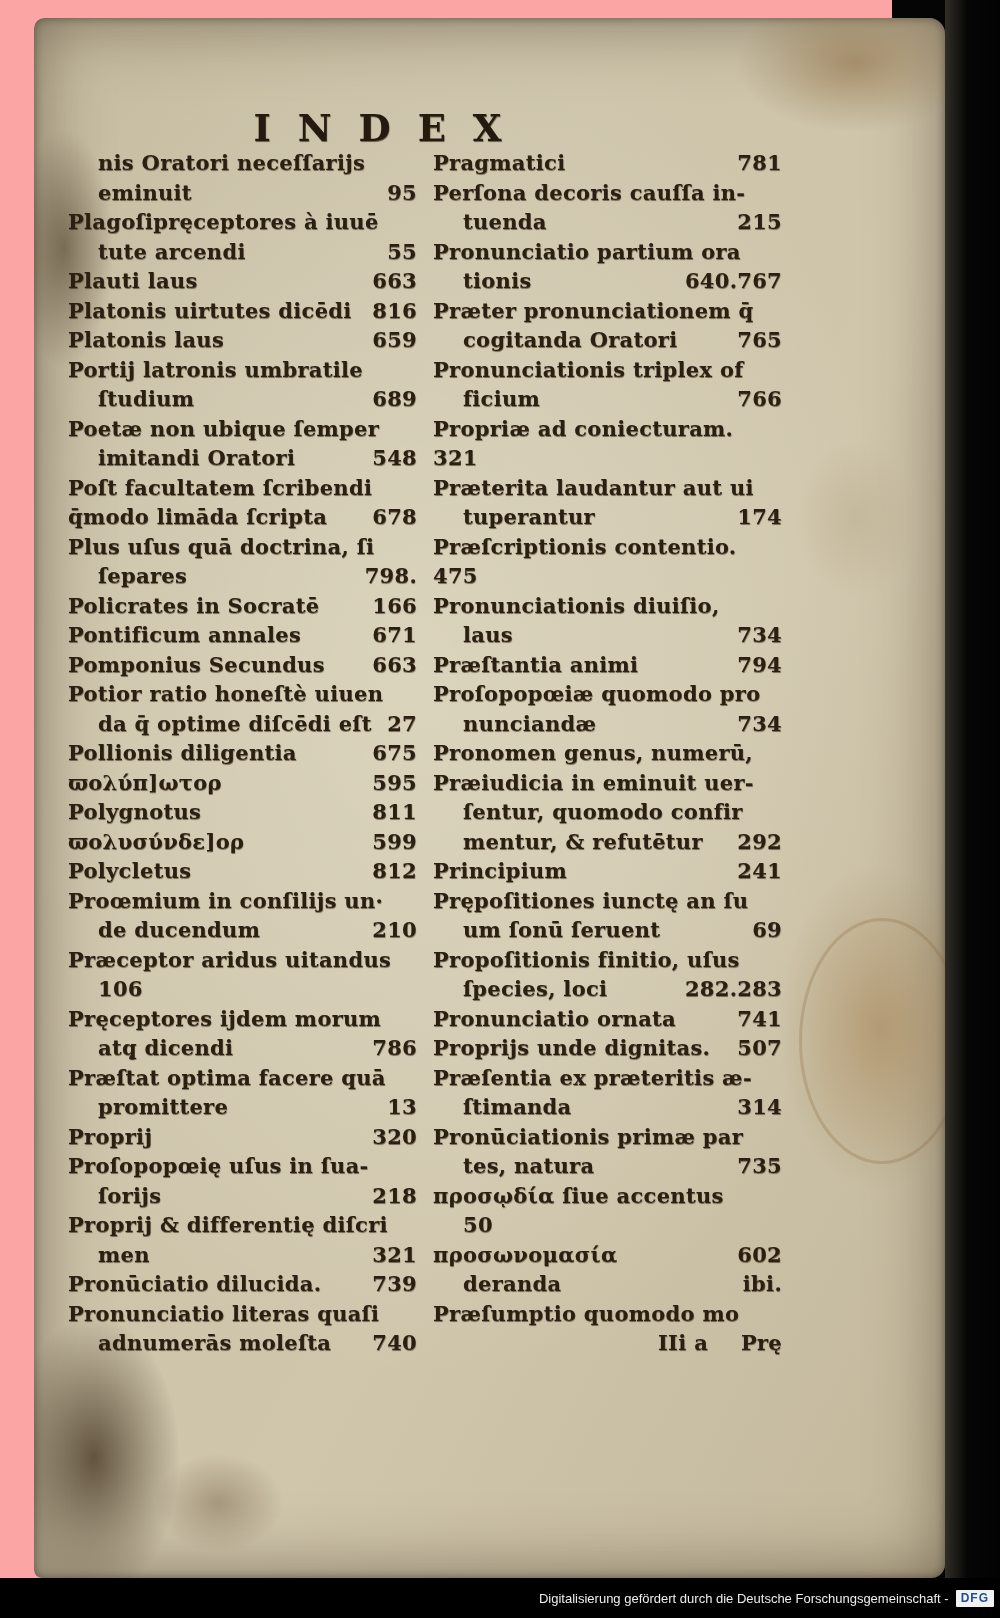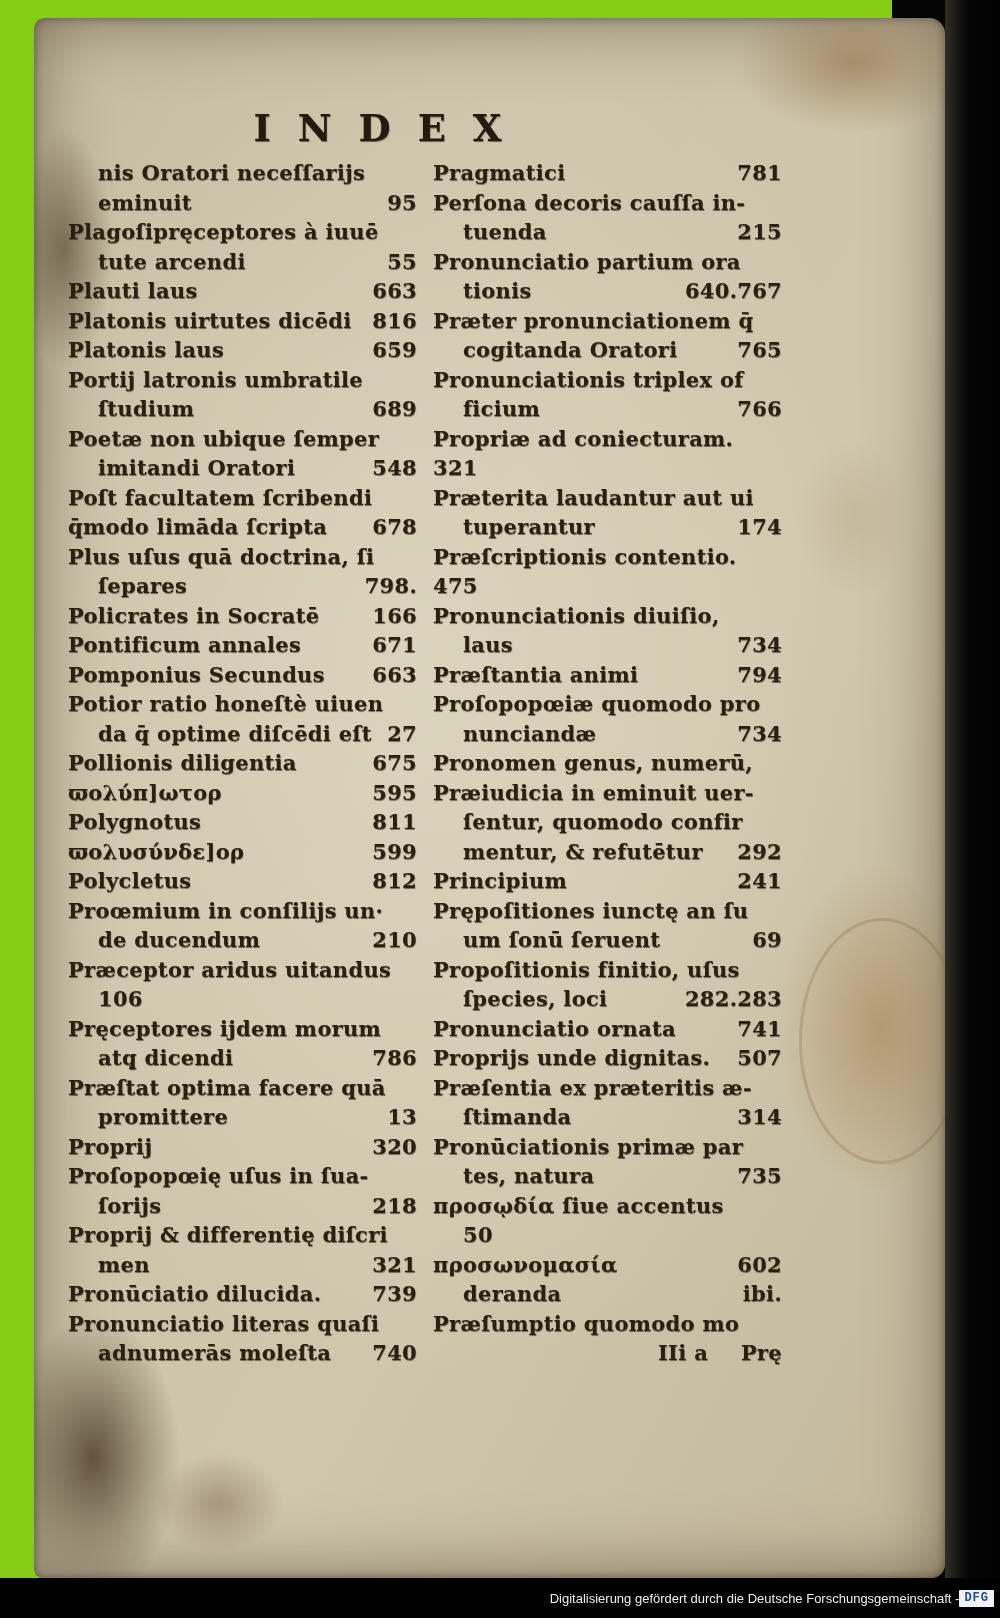--- a/index.html
+++ b/index.html
@@ -8,21 +8,21 @@
     width: 1000px;
     height: 1618px;
     background: #050505;
     overflow: hidden;
     font-family: "DejaVu Serif", serif;
   }
   .scan {
     position: relative;
     width: 892px;
     height: 1618px;
-    background: #84cc16;
+    background: #fca5a5;
   }
   
   .paper {
     position: absolute;
     left: 34px;
     top: 18px;
     width: 911px;
     height: 1560px;
     overflow: hidden;
     border-radius: 10px 16px 14px 8px;
@@ -73,21 +73,21 @@
     text-align: center;
     font-size: 37px;
     font-weight: 700;
     letter-spacing: 27px;
     color: #241a10;
     text-shadow: 0.5px 0.7px 0.8px rgba(40,26,12,0.6);
   }
   .columns {
     position: absolute;
     left: 34px;
-    top: 140px;
+    top: 130px;
     width: 714px;
     display: flex;
     gap: 16px;
   }
   .col { flex: 1; min-width: 0; }
   .line {
     display: flex;
     justify-content: space-between;
     align-items: baseline;
     line-height: 29.5px;
@@ -109,30 +109,31 @@
     background: linear-gradient(90deg, rgba(150,140,112,0.30) 0%, #060606 40%, #020202 100%);
   }
   .bottom-bar {
     position: absolute;
     left: 0; bottom: 0;
     width: 1000px; height: 40px;
     background: #000;
     display: flex;
     align-items: center;
     justify-content: flex-end;
+    gap: 7px;
     padding-right: 6px;
     box-sizing: border-box;
   }
   .credit {
     font-family: "Liberation Sans", sans-serif;
     font-size: 13px;
     color: #ededed;
   }
   .dfg-logo {
-    font-family: Liberation Mono, monospace;
+    font-family: Liberation Sans, sans-serif;
     font-size: 12px;
     font-weight: 700;
     letter-spacing: 1px;
     color: #1c4e9c;
     background: #f2f2f2;
     padding: 1px 5px 2px 5px;
     border-radius: 1px;
   }
 </style>
 </head>

